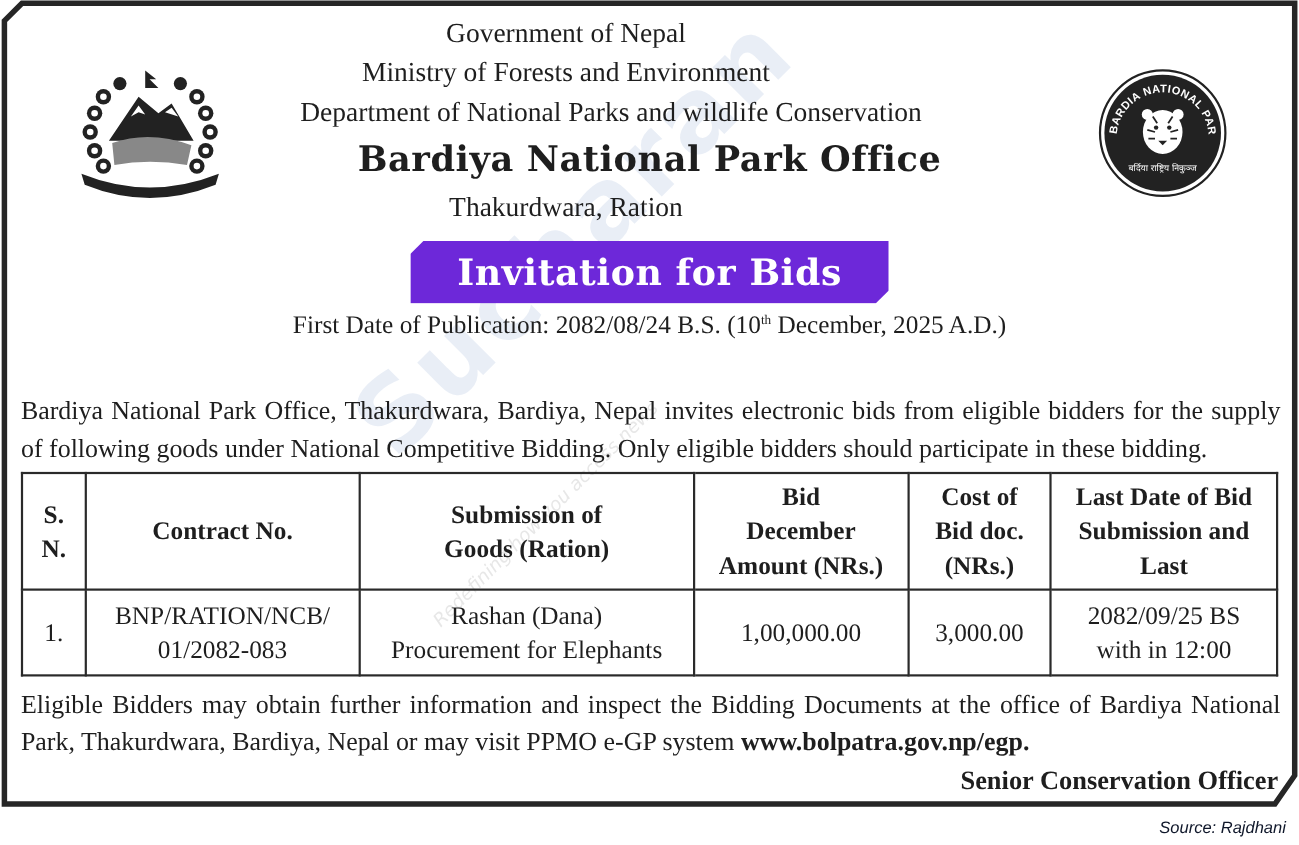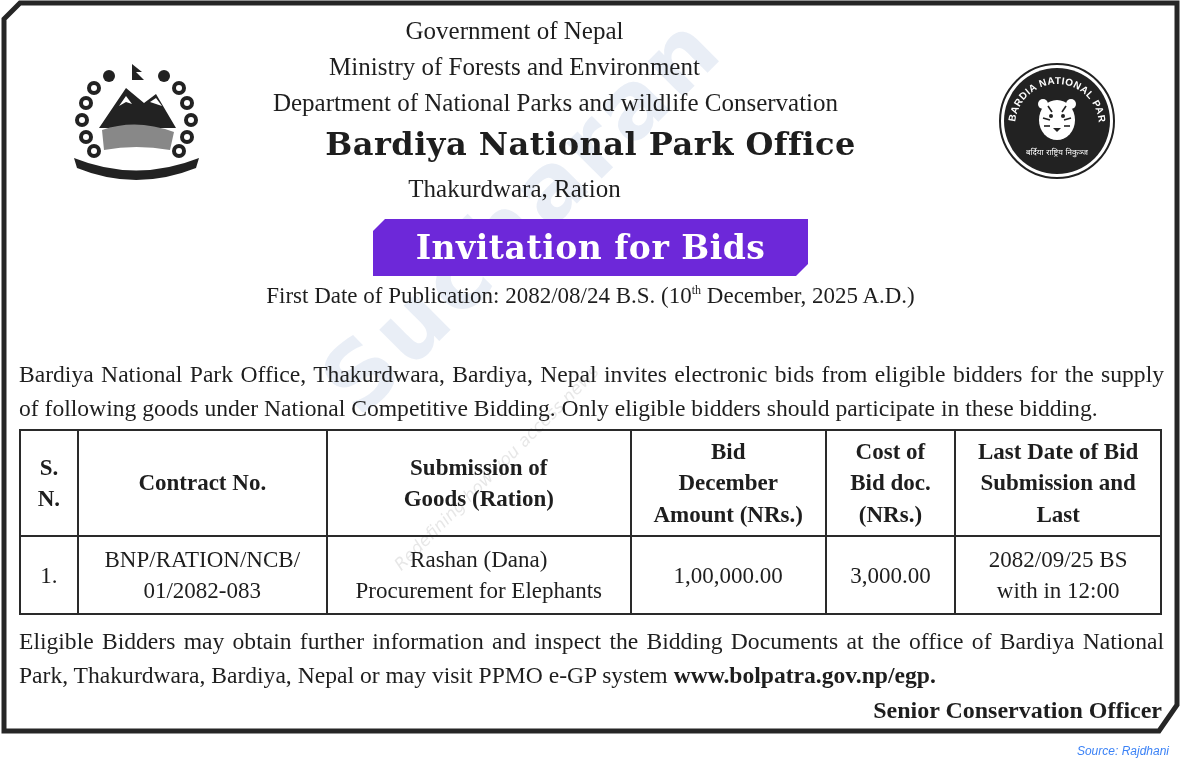--- a/index.html
+++ b/index.html
@@ -14,21 +14,21 @@
               clip-path: polygon(12px 0, 100% 0, 100% calc(100% - 12px), calc(100% - 12px) 100%, 0 100%, 0 12px);
               display: flex; align-items: center; justify-content: center;
               font-family: "DejaVu Serif", serif; font-weight: bold; font-size: 33px; letter-spacing: 0.5px; }
     .pubdate { font-size: 23px; left: 0; width: 1181px; top: 283px; }
     .para { font-size: 23.6px; line-height: 34px; left: 19px; width: 1145px; text-align: justify; text-align-last: left; }
     table.bids { position: absolute; left: 19px; top: 429px; width: 1143px; border-collapse: collapse; }
     table.bids td, table.bids th { border: 2px solid #2a2a2a; text-align: center; vertical-align: middle; padding: 0 4px; }
     table.bids th { font-weight: bold; font-size: 23px; line-height: 31.5px; height: 104px; }
     table.bids td { font-size: 23px; line-height: 31px; height: 76px; }
     .signoff { right: 19px; top: 697px; font-weight: bold; font-size: 24px; margin-left: 31px; }
-    .source { right: 12px; top: 744px; font-family: "Liberation Sans", sans-serif; font-style: italic; font-size: 12px; color: #3b82f6; }
+    .source { right: 12px; top: 744px; font-family: "Liberation Sans", sans-serif; font-style: italic; font-size: 15px; color: #0f172a; }
     .wm { position: absolute; pointer-events: none; }
     .wm-text { left: 300px; top: 360px; transform: rotate(-45deg); transform-origin: left top;
                font-family: "DejaVu Sans", sans-serif; font-weight: bold; font-size: 92px; color: rgba(120,150,200,0.16); letter-spacing: 4px; }
     .wm-sub { left: 390px; top: 560px; transform: rotate(-45deg); transform-origin: left top;
               font-family: "DejaVu Sans", sans-serif; font-style: italic; font-size: 17px; color: rgba(120,120,120,0.18); }
     .emblem { left: 64px; top: 58px; width: 145px; height: 126px; }
     .seal { left: 998px; top: 62px; width: 118px; height: 118px; }
     b.bold { font-weight: bold; }
     sup { font-size: 12px; }
   </style>

